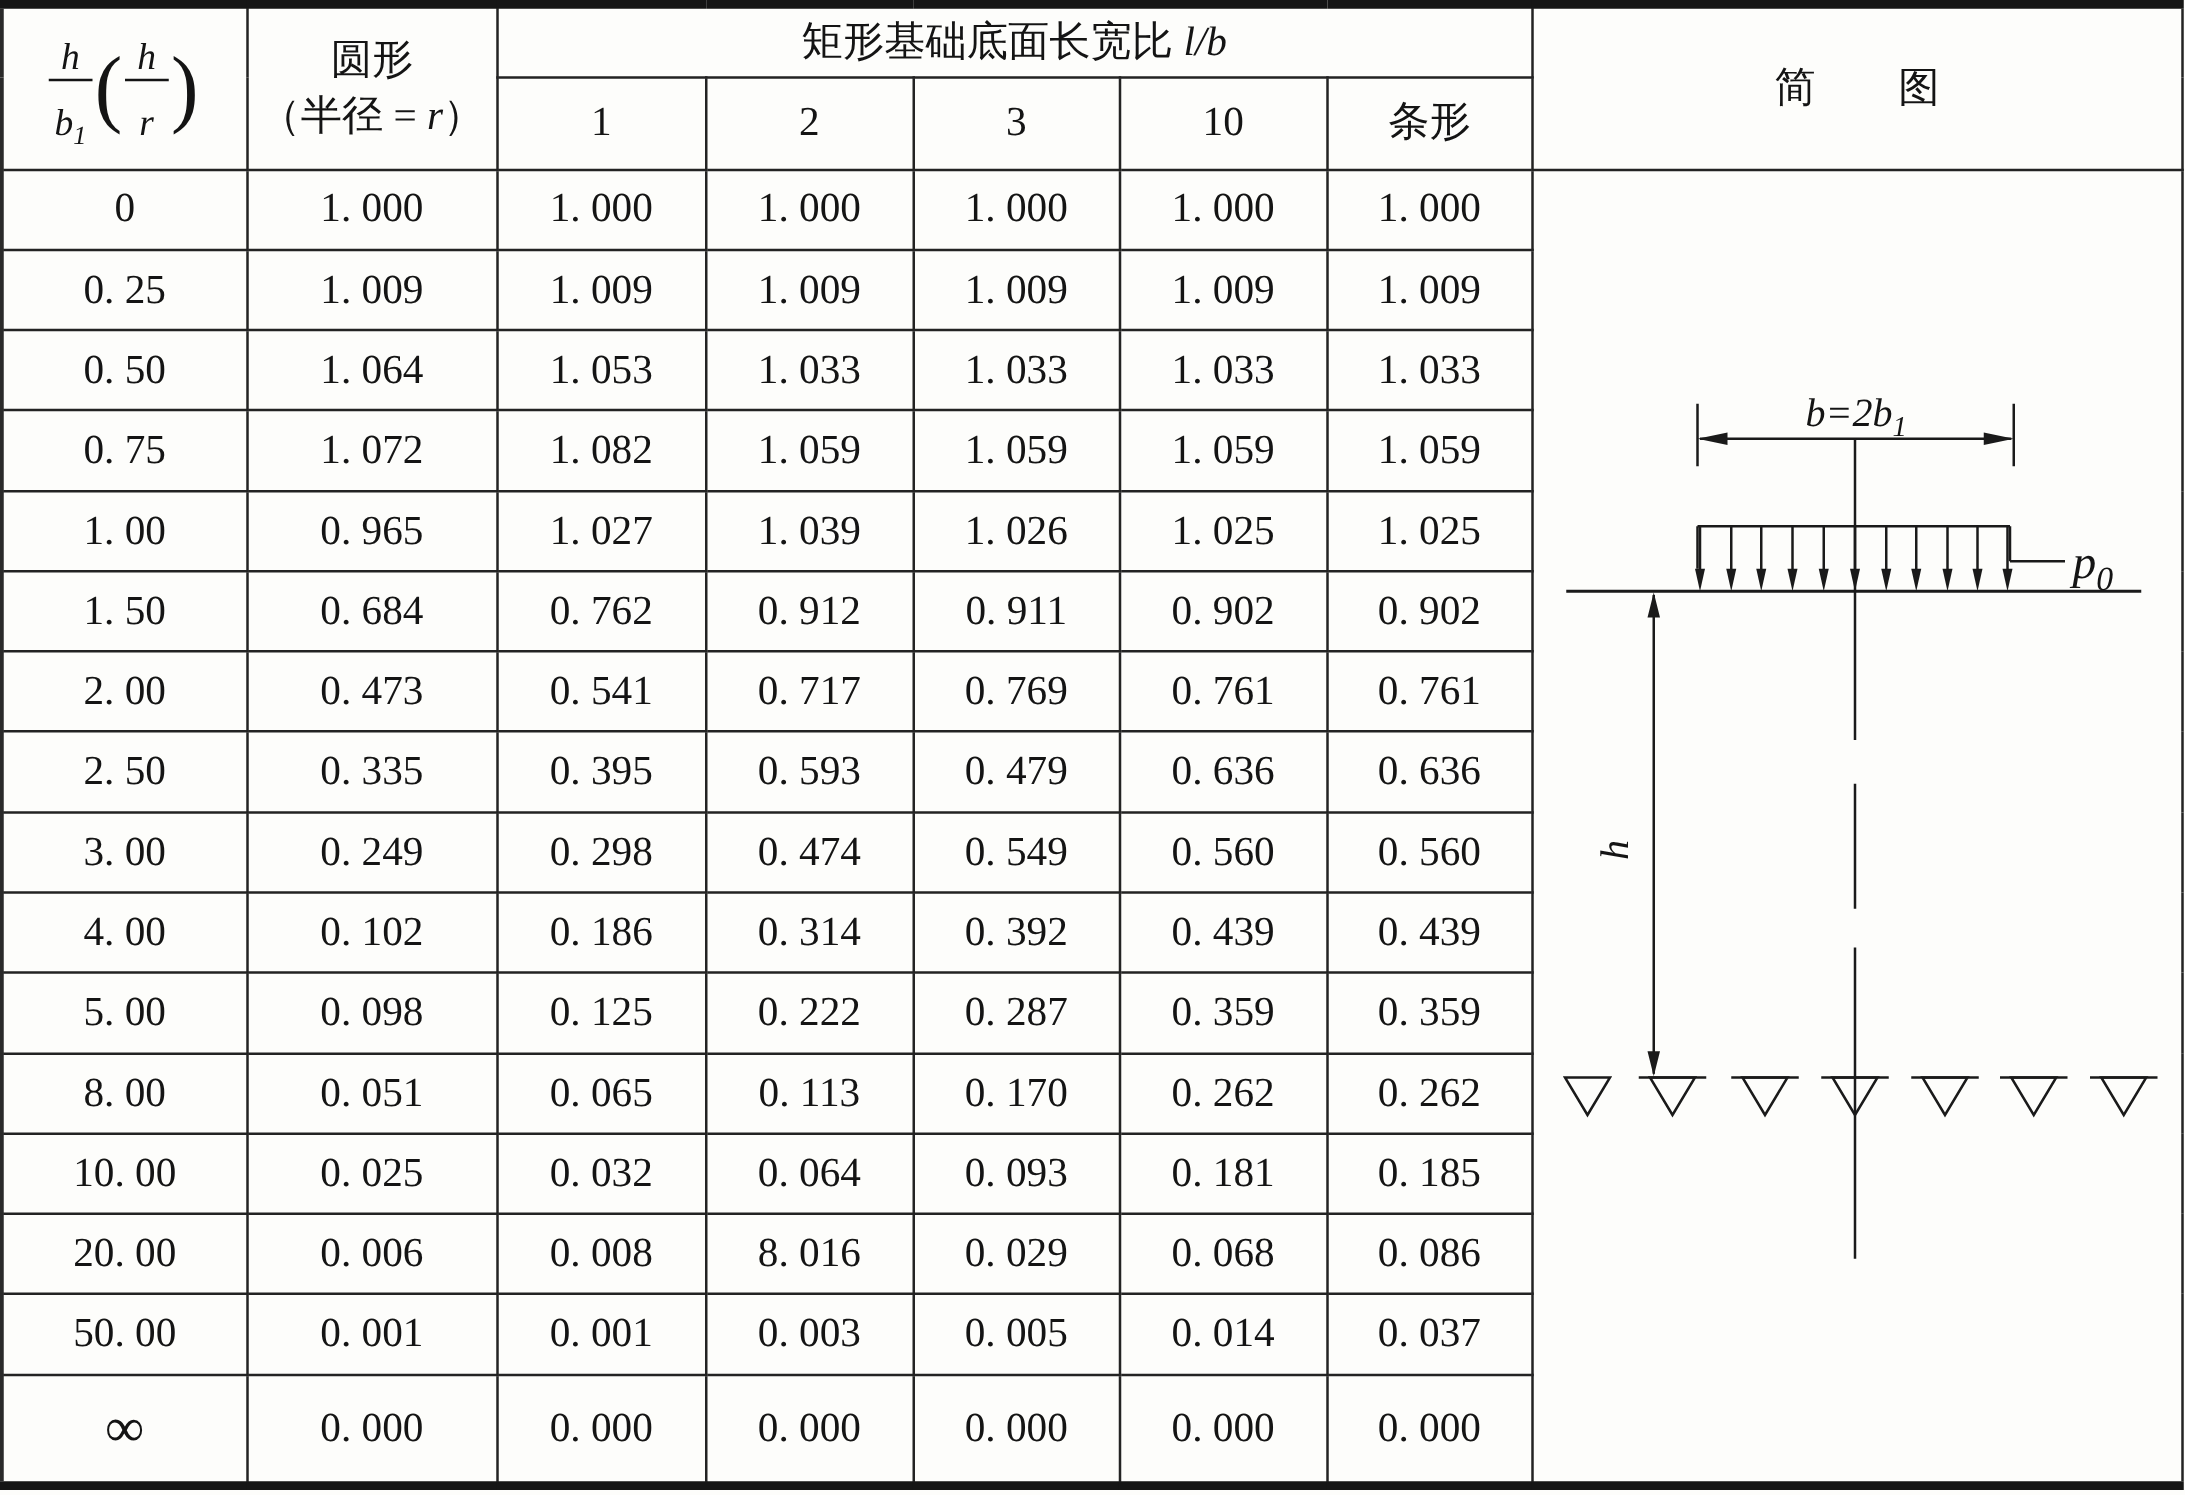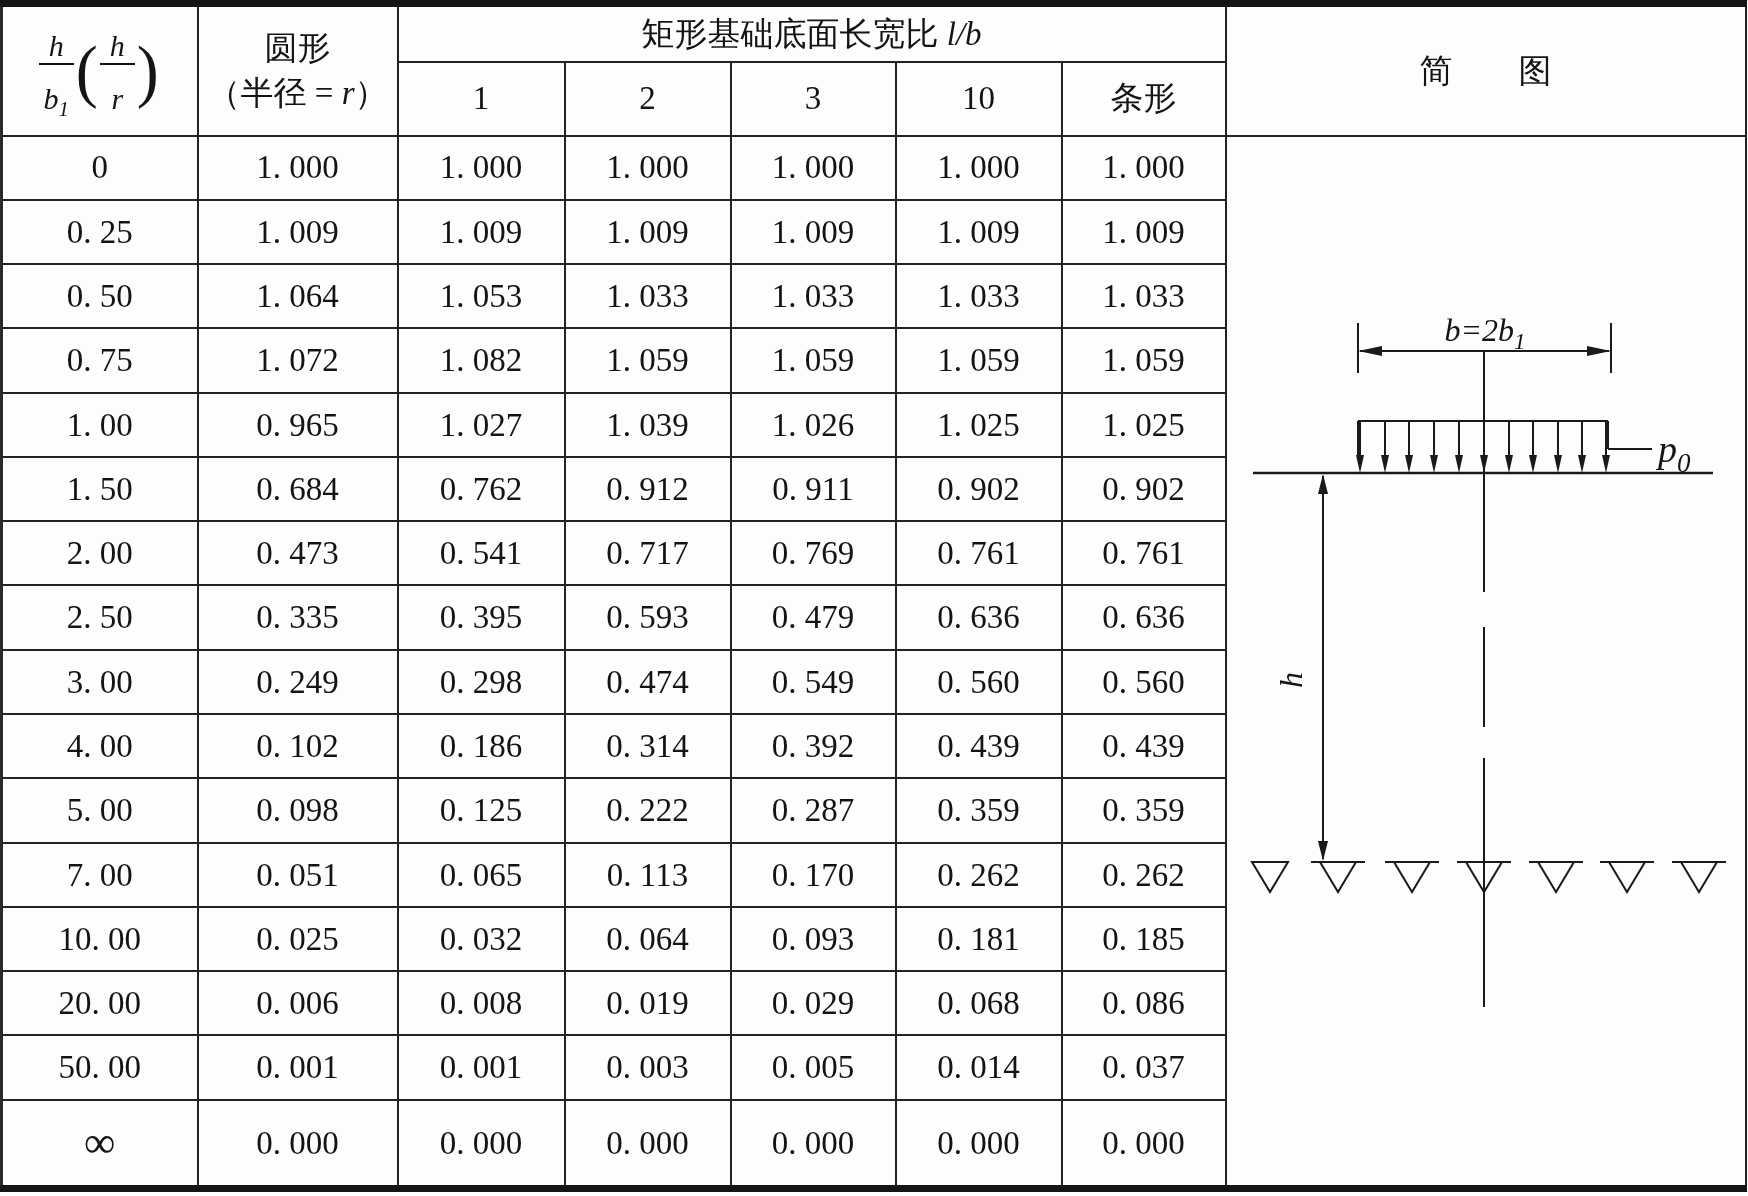--- a/index.html
+++ b/index.html
@@ -186,42 +186,42 @@
         <tr>
           <td class="lab">5. 00</td>
           <td>0. 098</td>
           <td>0. 125</td>
           <td>0. 222</td>
           <td>0. 287</td>
           <td>0. 359</td>
           <td>0. 359</td>
         </tr>
         <tr>
-          <td class="lab">7. 00</td>
+          <td class="lab">8. 00</td>
           <td>0. 051</td>
           <td>0. 065</td>
           <td>0. 113</td>
           <td>0. 170</td>
           <td>0. 262</td>
           <td>0. 262</td>
         </tr>
         <tr>
           <td class="lab">10. 00</td>
           <td>0. 025</td>
           <td>0. 032</td>
           <td>0. 064</td>
           <td>0. 093</td>
           <td>0. 181</td>
           <td>0. 185</td>
         </tr>
         <tr>
           <td class="lab">20. 00</td>
           <td>0. 006</td>
           <td>0. 008</td>
-          <td>0. 019</td>
+          <td>8. 016</td>
           <td>0. 029</td>
           <td>0. 068</td>
           <td>0. 086</td>
         </tr>
         <tr>
           <td class="lab">50. 00</td>
           <td>0. 001</td>
           <td>0. 001</td>
           <td>0. 003</td>
           <td>0. 005</td>

